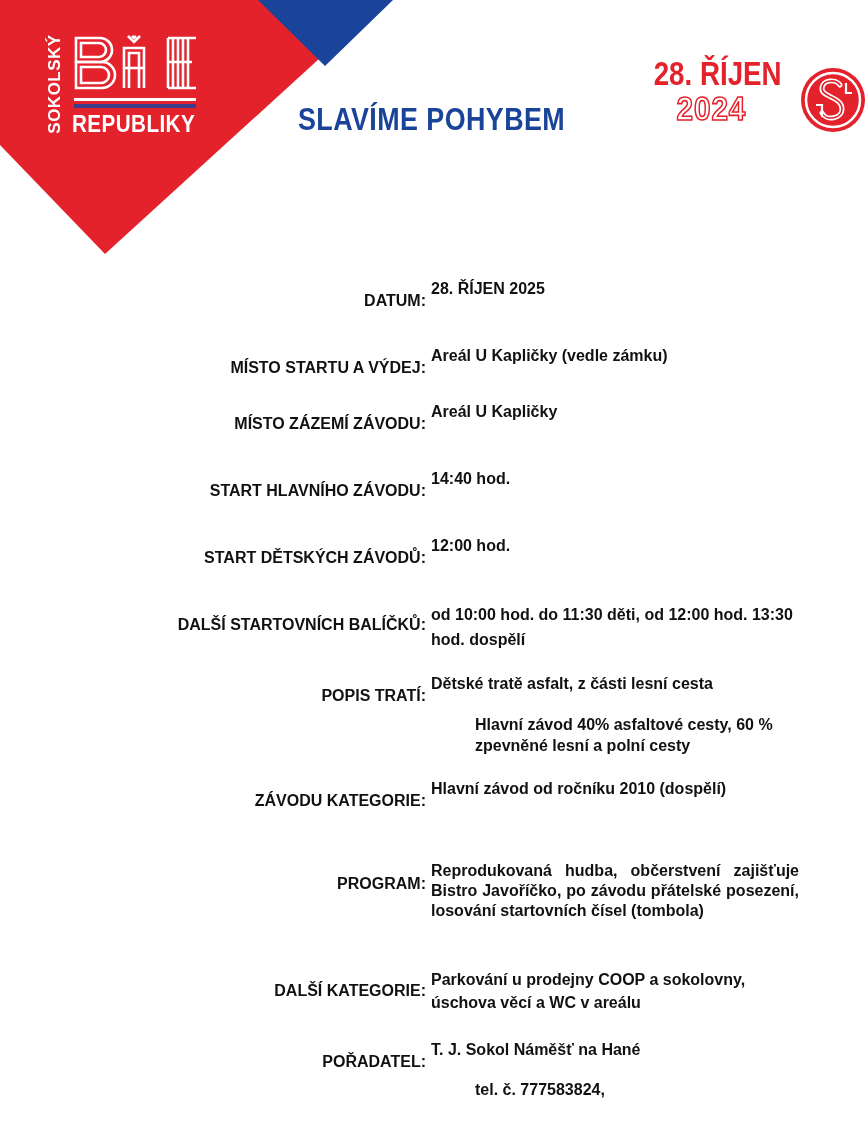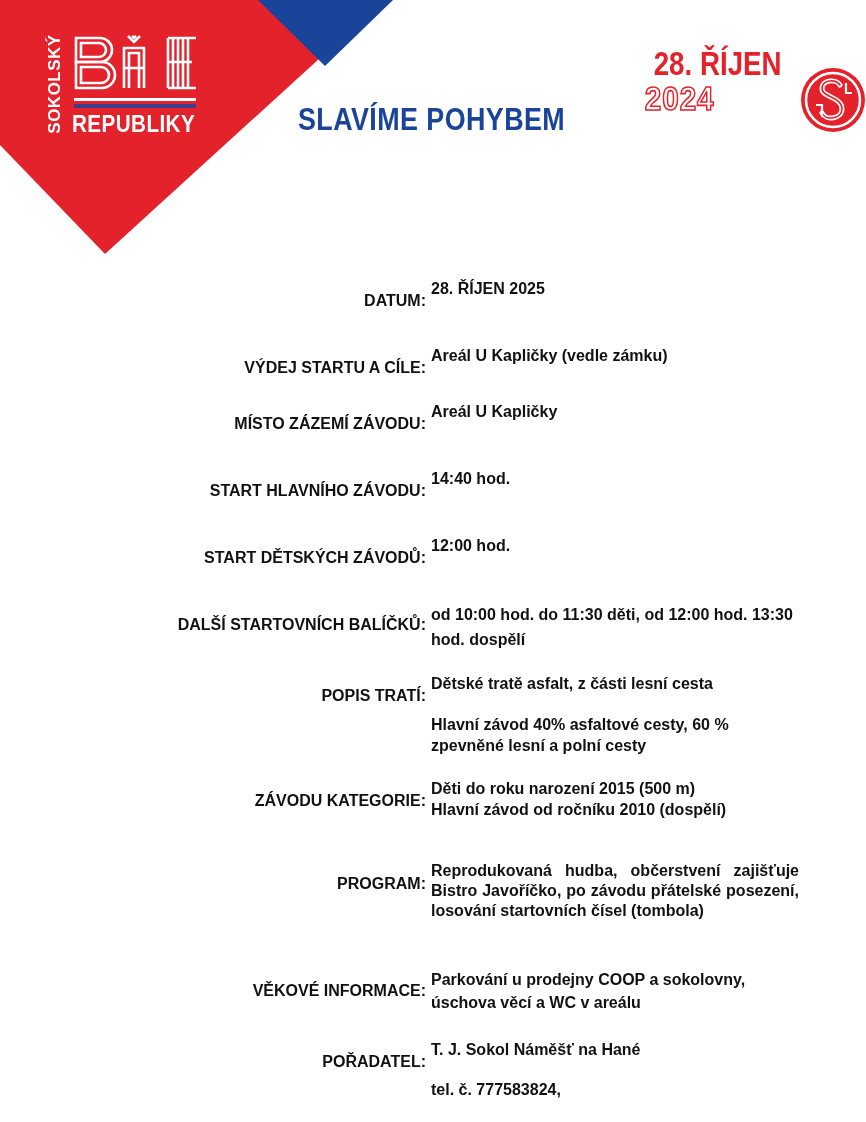--- a/index.html
+++ b/index.html
@@ -7,31 +7,31 @@
   .header { position: absolute; left: 0; top: 0; width: 866px; height: 260px; }
   .shapes { position: absolute; left: 0; top: 0; }
   .logo-left { position: absolute; left: 44px; top: 34px; width: 160px; height: 104px; color: #fff; }
   .logo-left .vert { position: absolute; left: 0; top: 0; width: 22px; height: 100px; }
   .logo-left .vert span { position: absolute; left: 50%; top: 50%; transform: translate(-50%,-50%) rotate(-90deg); white-space: nowrap; font-weight: bold; font-size: 17px; letter-spacing: 0.5px; }
   .logo-left .big { position: absolute; left: 28px; top: 0; height: 62px; width: 126px; }
   .logo-left .rule-white { position: absolute; left: 30px; top: 64px; width: 122px; height: 3px; background: #fff; }
   .logo-left .rule-blue { position: absolute; left: 30px; top: 70px; width: 122px; height: 4px; background: #3a3e8c; }
   .logo-left .repub { position: absolute; left: 28px; top: 76px; font-weight: bold; font-size: 24px; letter-spacing: 0.5px; transform: scaleX(0.86); transform-origin: left top; }
   .title { position: absolute; left: 298px; top: 101px; color: #1a449a; font-weight: bold; font-size: 32px; letter-spacing: 0.5px; transform: scaleX(0.84); transform-origin: left top; }
-  .date-logo { position: absolute; left: 630px; top: 46px; color: #e3222b; text-align: left; width: 148px; }
+  .date-logo { position: absolute; left: 630px; top: 56px; color: #e3222b; text-align: center; width: 148px; }
   .date-logo .d1 { font-weight: bold; font-size: 33px; line-height: 36px; transform: scaleX(0.84); transform-origin: right top; white-space: nowrap; }
   .date-logo .d2 { font-weight: bold; font-size: 33px; line-height: 34px; color: #fff; -webkit-text-stroke: 1.6px #e3222b; transform: scaleX(0.9); transform-origin: right top; letter-spacing: 1px; }
   .sokol-badge { position: absolute; left: 800px; top: 67px; width: 66px; height: 66px; }
 
   .content { position: absolute; left: 106px; top: 0; width: 700px; }
   .row { position: absolute; left: 0; width: 700px; font-size: 16px; font-weight: bold; line-height: 21px; }
   .row .label { position: absolute; left: 0; top: 12px; width: 320px; text-align: right; }
   .row .value { position: absolute; left: 325px; top: 0; width: 368px; }
   .row .value p { margin: 0; }
-  .row .value p + p.gap { margin-top: 21px; }
+  .row .value p + p.gap { margin-top: 21px; margin-left: 44px; }
   .justify { text-align: justify; text-align-last: left; line-height: 20px; }
 </style>
 </head>
 <body>
 
 <div class="header">
   <svg class="shapes" width="866" height="260">
     <polygon points="0,0 262,0 320,58 105,254 0,145" fill="#e3222b"></polygon>
     <polygon points="258,0 393,0 325,66" fill="#1a449a"></polygon>
   </svg>
@@ -85,21 +85,21 @@
 
 <div class="content">
   <div class="row" style="top:278px">
     <div class="label">DATUM:</div>
     <div class="value">
         <p>28. ŘÍJEN 2025</p>
       </div>
   </div>
 
   <div class="row" style="top:345px">
-    <div class="label">VÝDEJ STARTU A CÍLE:</div>
+    <div class="label">MÍSTO STARTU A VÝDEJ:</div>
     <div class="value">
         <p>Areál U Kapličky (vedle zámku)</p>
       </div>
   </div>
 
   <div class="row" style="top:401px">
     <div class="label">MÍSTO ZÁZEMÍ ZÁVODU:</div>
     <div class="value">
         <p>Areál U Kapličky</p>
       </div>
@@ -130,34 +130,33 @@
     <div class="label">POPIS TRATÍ:</div>
     <div class="value">
       <p>Dětské tratě asfalt, z části lesní cesta</p>
       <p class="gap" style="margin-top:20px">Hlavní závod 40% asfaltové cesty, 60 % zpevněné lesní a polní cesty</p>
     </div>
   </div>
 
   <div class="row" style="top:778px">
     <div class="label">ZÁVODU KATEGORIE:</div>
     <div class="value" style="line-height:21px">
-      <p>Děti do roku narození 2015 (500 m)</p>
       <p>Hlavní závod od ročníku 2010 (dospělí)</p>
     </div>
   </div>
 
   <div class="row" style="top:861px">
     <div class="label">PROGRAM:</div>
     <div class="value justify" style="width:368px">
         <p>Reprodukovaná hudba, občerstvení zajišťuje Bistro Javoříčko, po závodu přátelské posezení, losování startovních čísel (tombola)</p>
       </div>
   </div>
 
   <div class="row" style="top:968px">
-    <div class="label">VĚKOVÉ INFORMACE:</div>
+    <div class="label">DALŠÍ KATEGORIE:</div>
     <div class="value" style="line-height:23px; width:365px">
         <p>Parkování u prodejny COOP a sokolovny, úschova věcí a WC v areálu</p>
       </div>
   </div>
 
   <div class="row" style="top:1039px">
     <div class="label">POŘADATEL:</div>
     <div class="value">
       <p>T. J. Sokol Náměšť na Hané</p>
       <p class="gap" style="margin-top:19px">tel. č. 777583824,</p>

